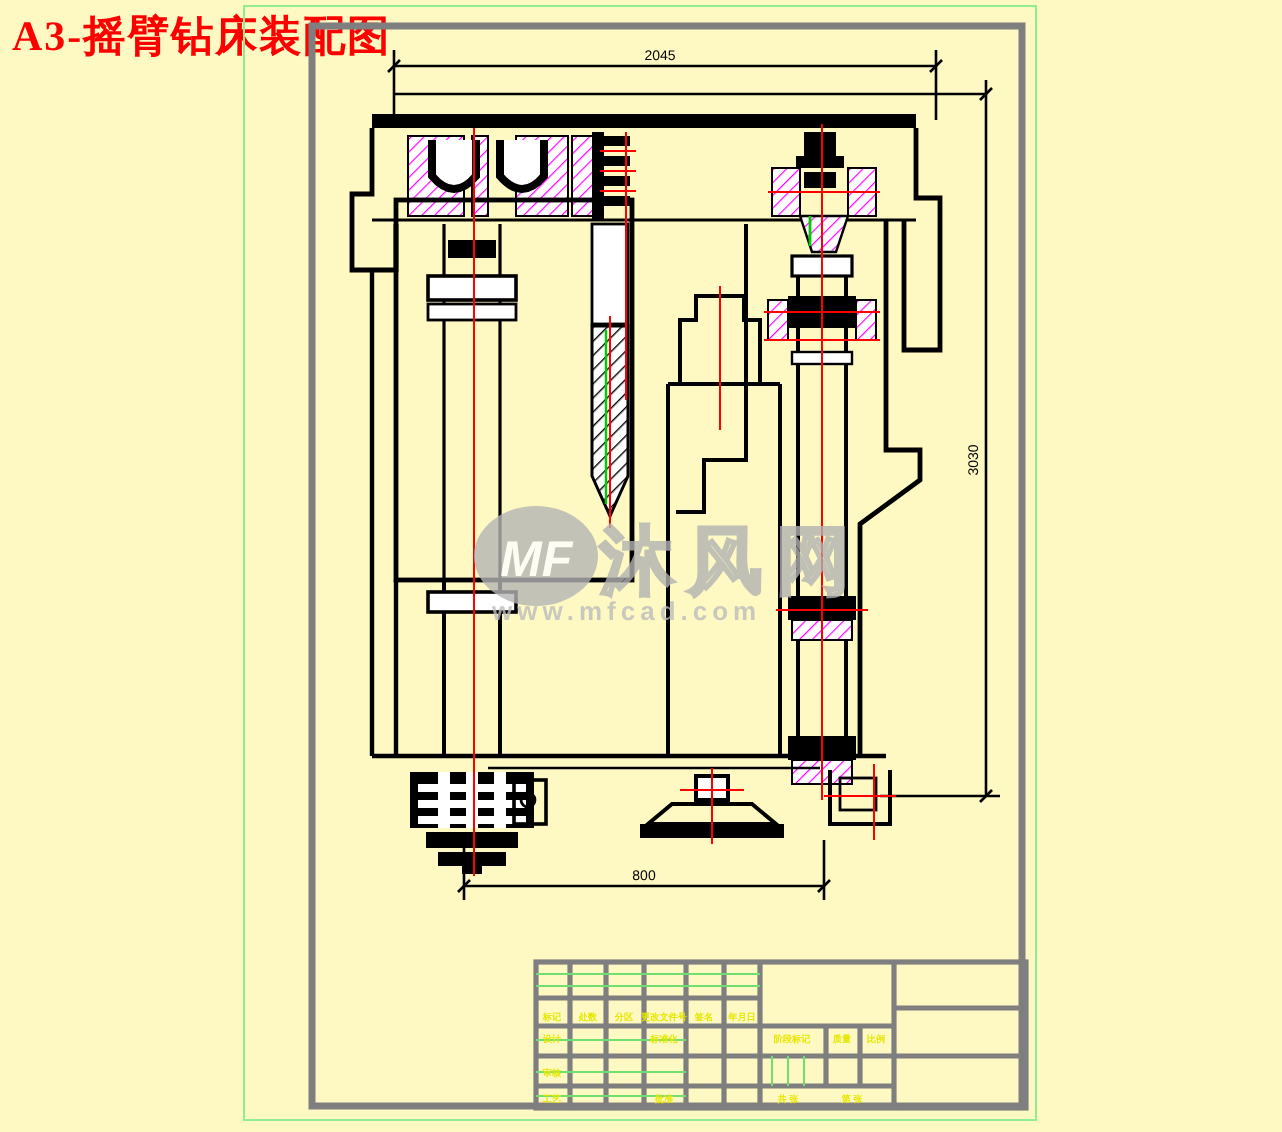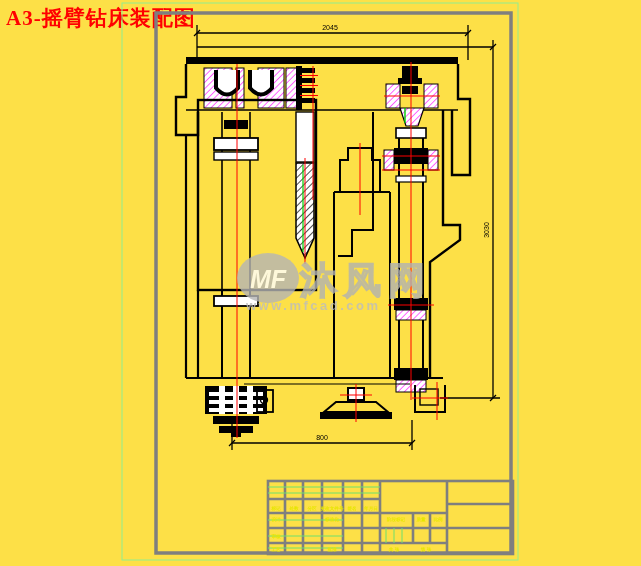--- a/index.html
+++ b/index.html
@@ -1,16 +1,16 @@
 <!DOCTYPE html>
 <html><head>
 <meta charset="utf-8">
 <style>
   html,body{margin:0;padding:0;background:#fff;}
-  .stage{position:relative;width:641px;height:566px;background:#fde047;overflow:hidden;
+  .stage{position:relative;width:641px;height:566px;background:#fef9c3;overflow:hidden;
          font-family:"Liberation Sans", sans-serif;}
   .page-title{position:absolute;left:6px;top:4px;font-family:"Liberation Serif", serif;
               font-weight:bold;font-size:21px;color:#ff0000;letter-spacing:1px;white-space:nowrap;}
   svg{position:absolute;left:0;top:0;}
   text{font-family:"Liberation Sans", sans-serif;}
   .dimtxt{font-size:7px;fill:#000;}
   .ybtxt{font-size:4.6px;fill:#e6e600;font-weight:bold;}
   .wmname{font-size:37px;font-weight:bold;fill:none;stroke:#b2b2b2;stroke-width:1.6px;letter-spacing:7px;}
   .wmurl{font-size:13px;font-weight:bold;fill:#bdbdbd;letter-spacing:2.5px;}
   .wmlogo{font-size:25px;font-weight:bold;font-style:italic;fill:#fff;}

